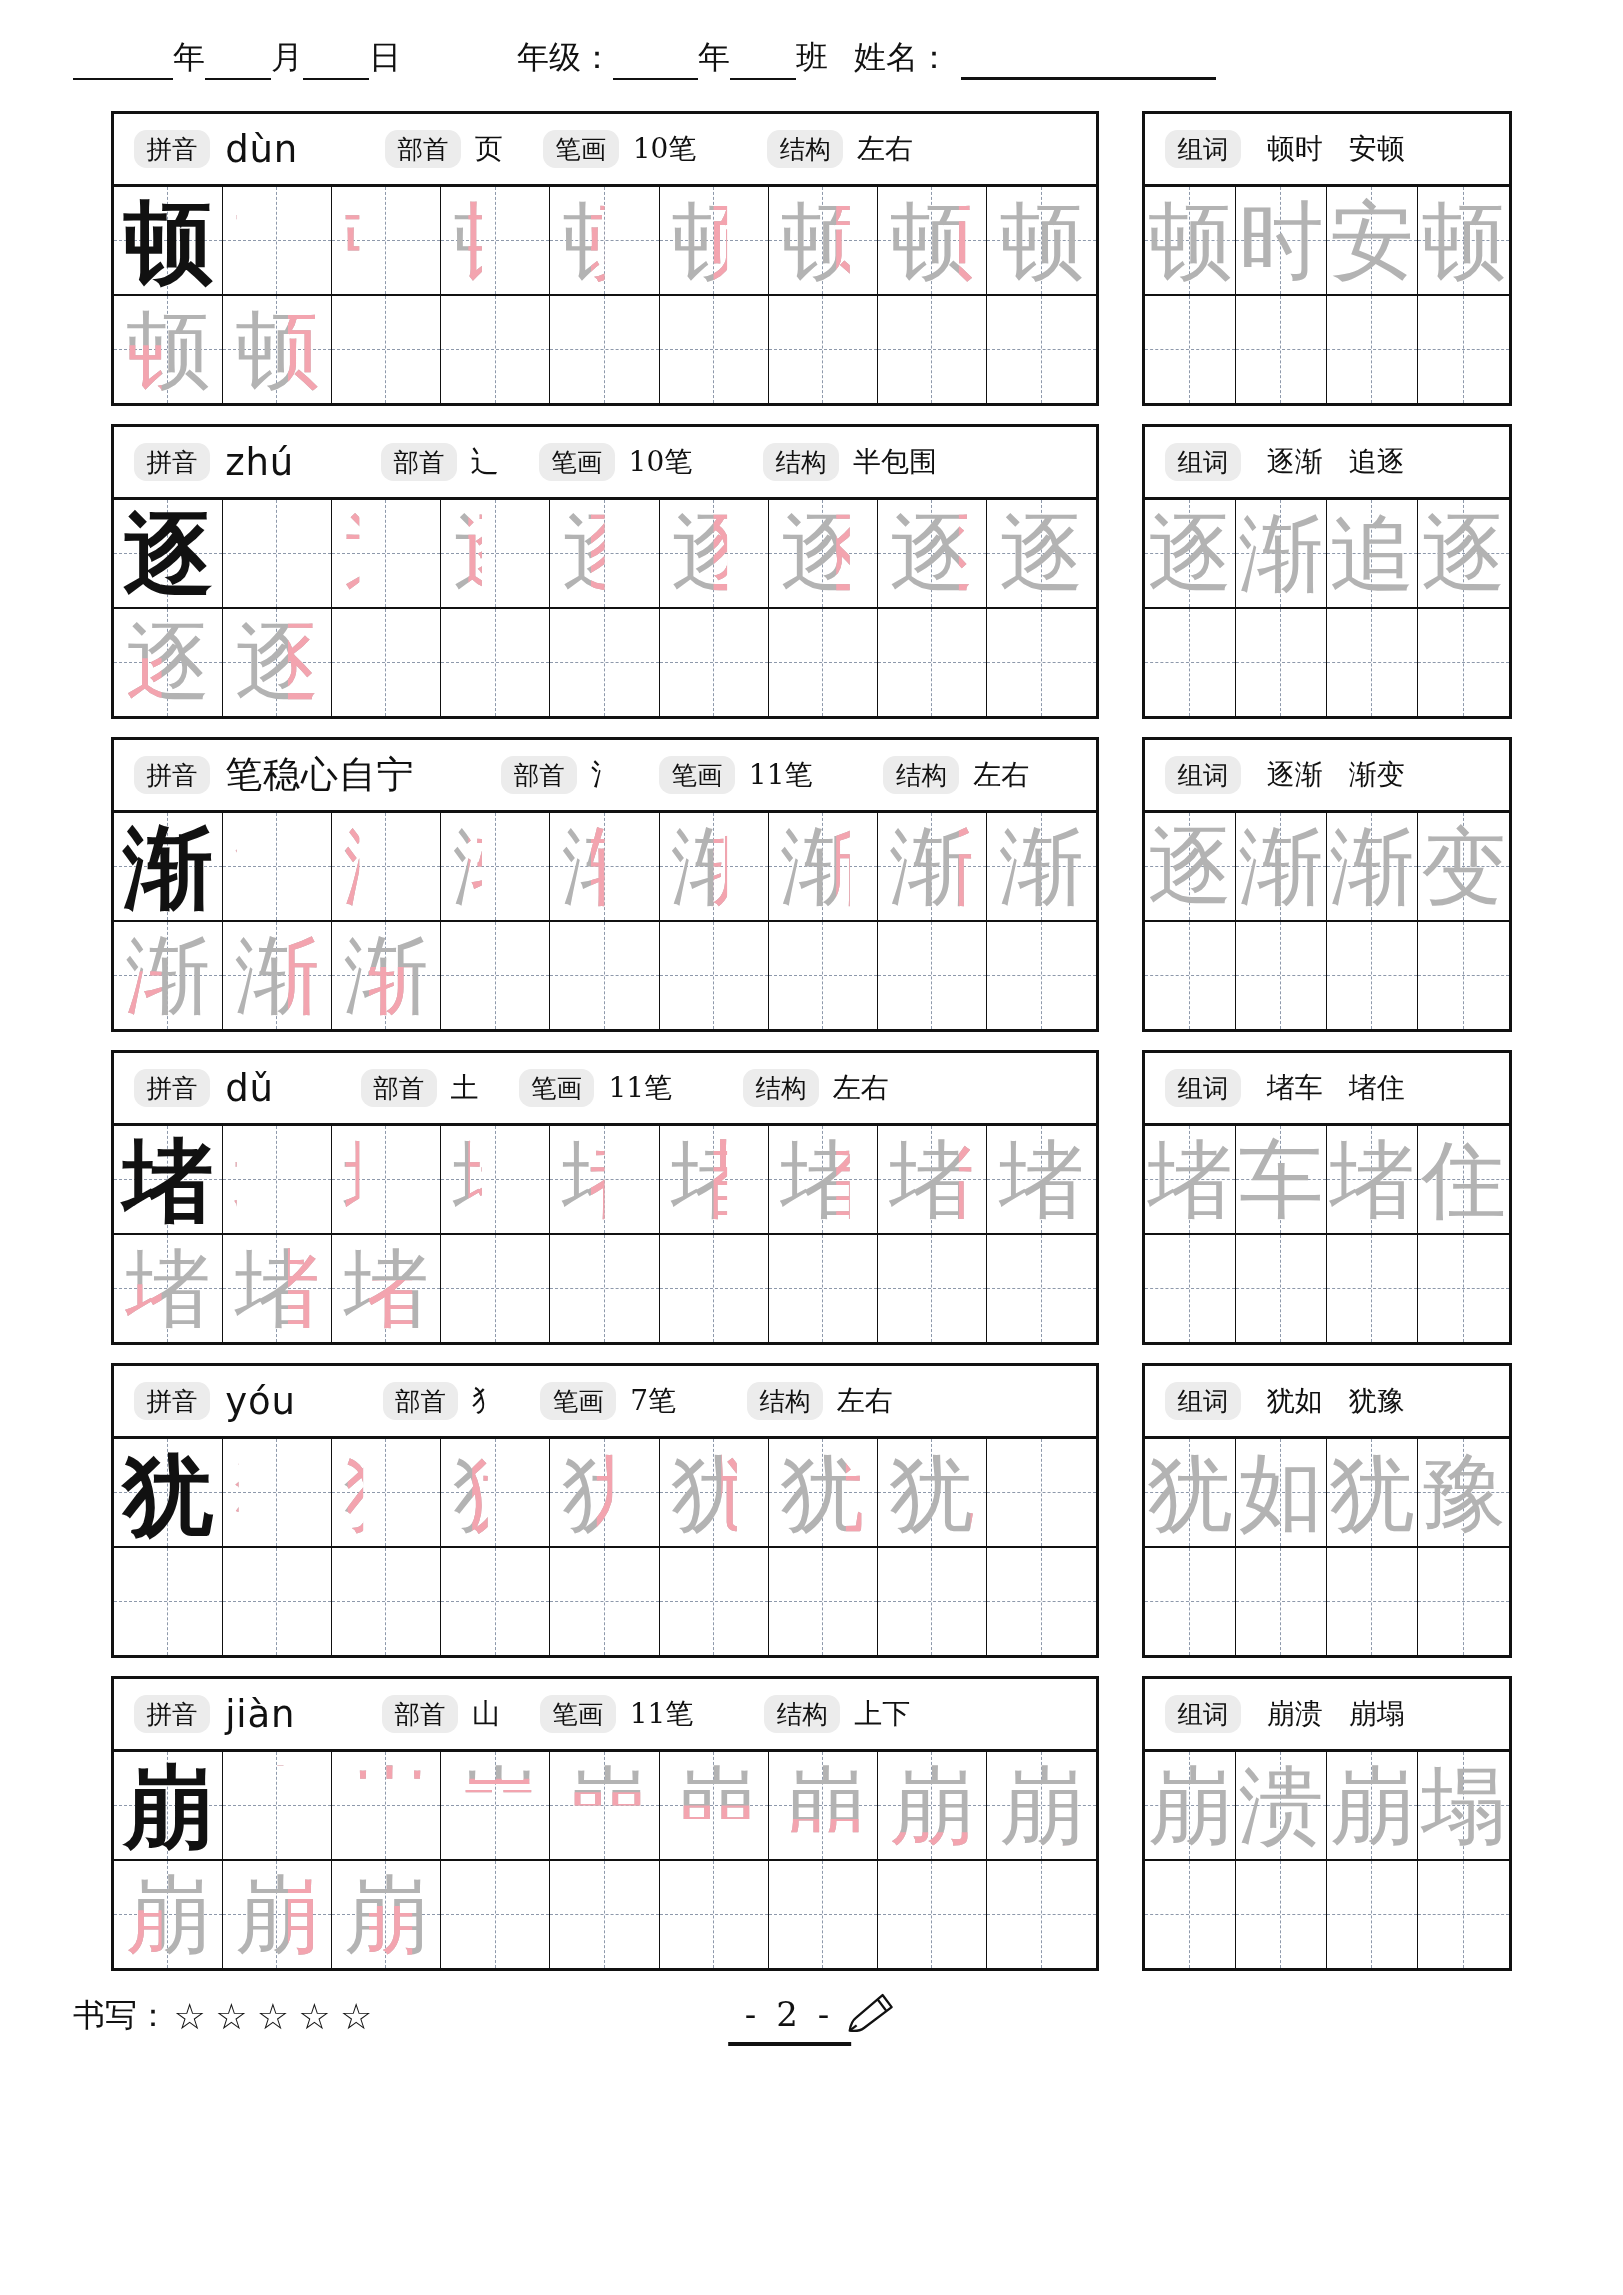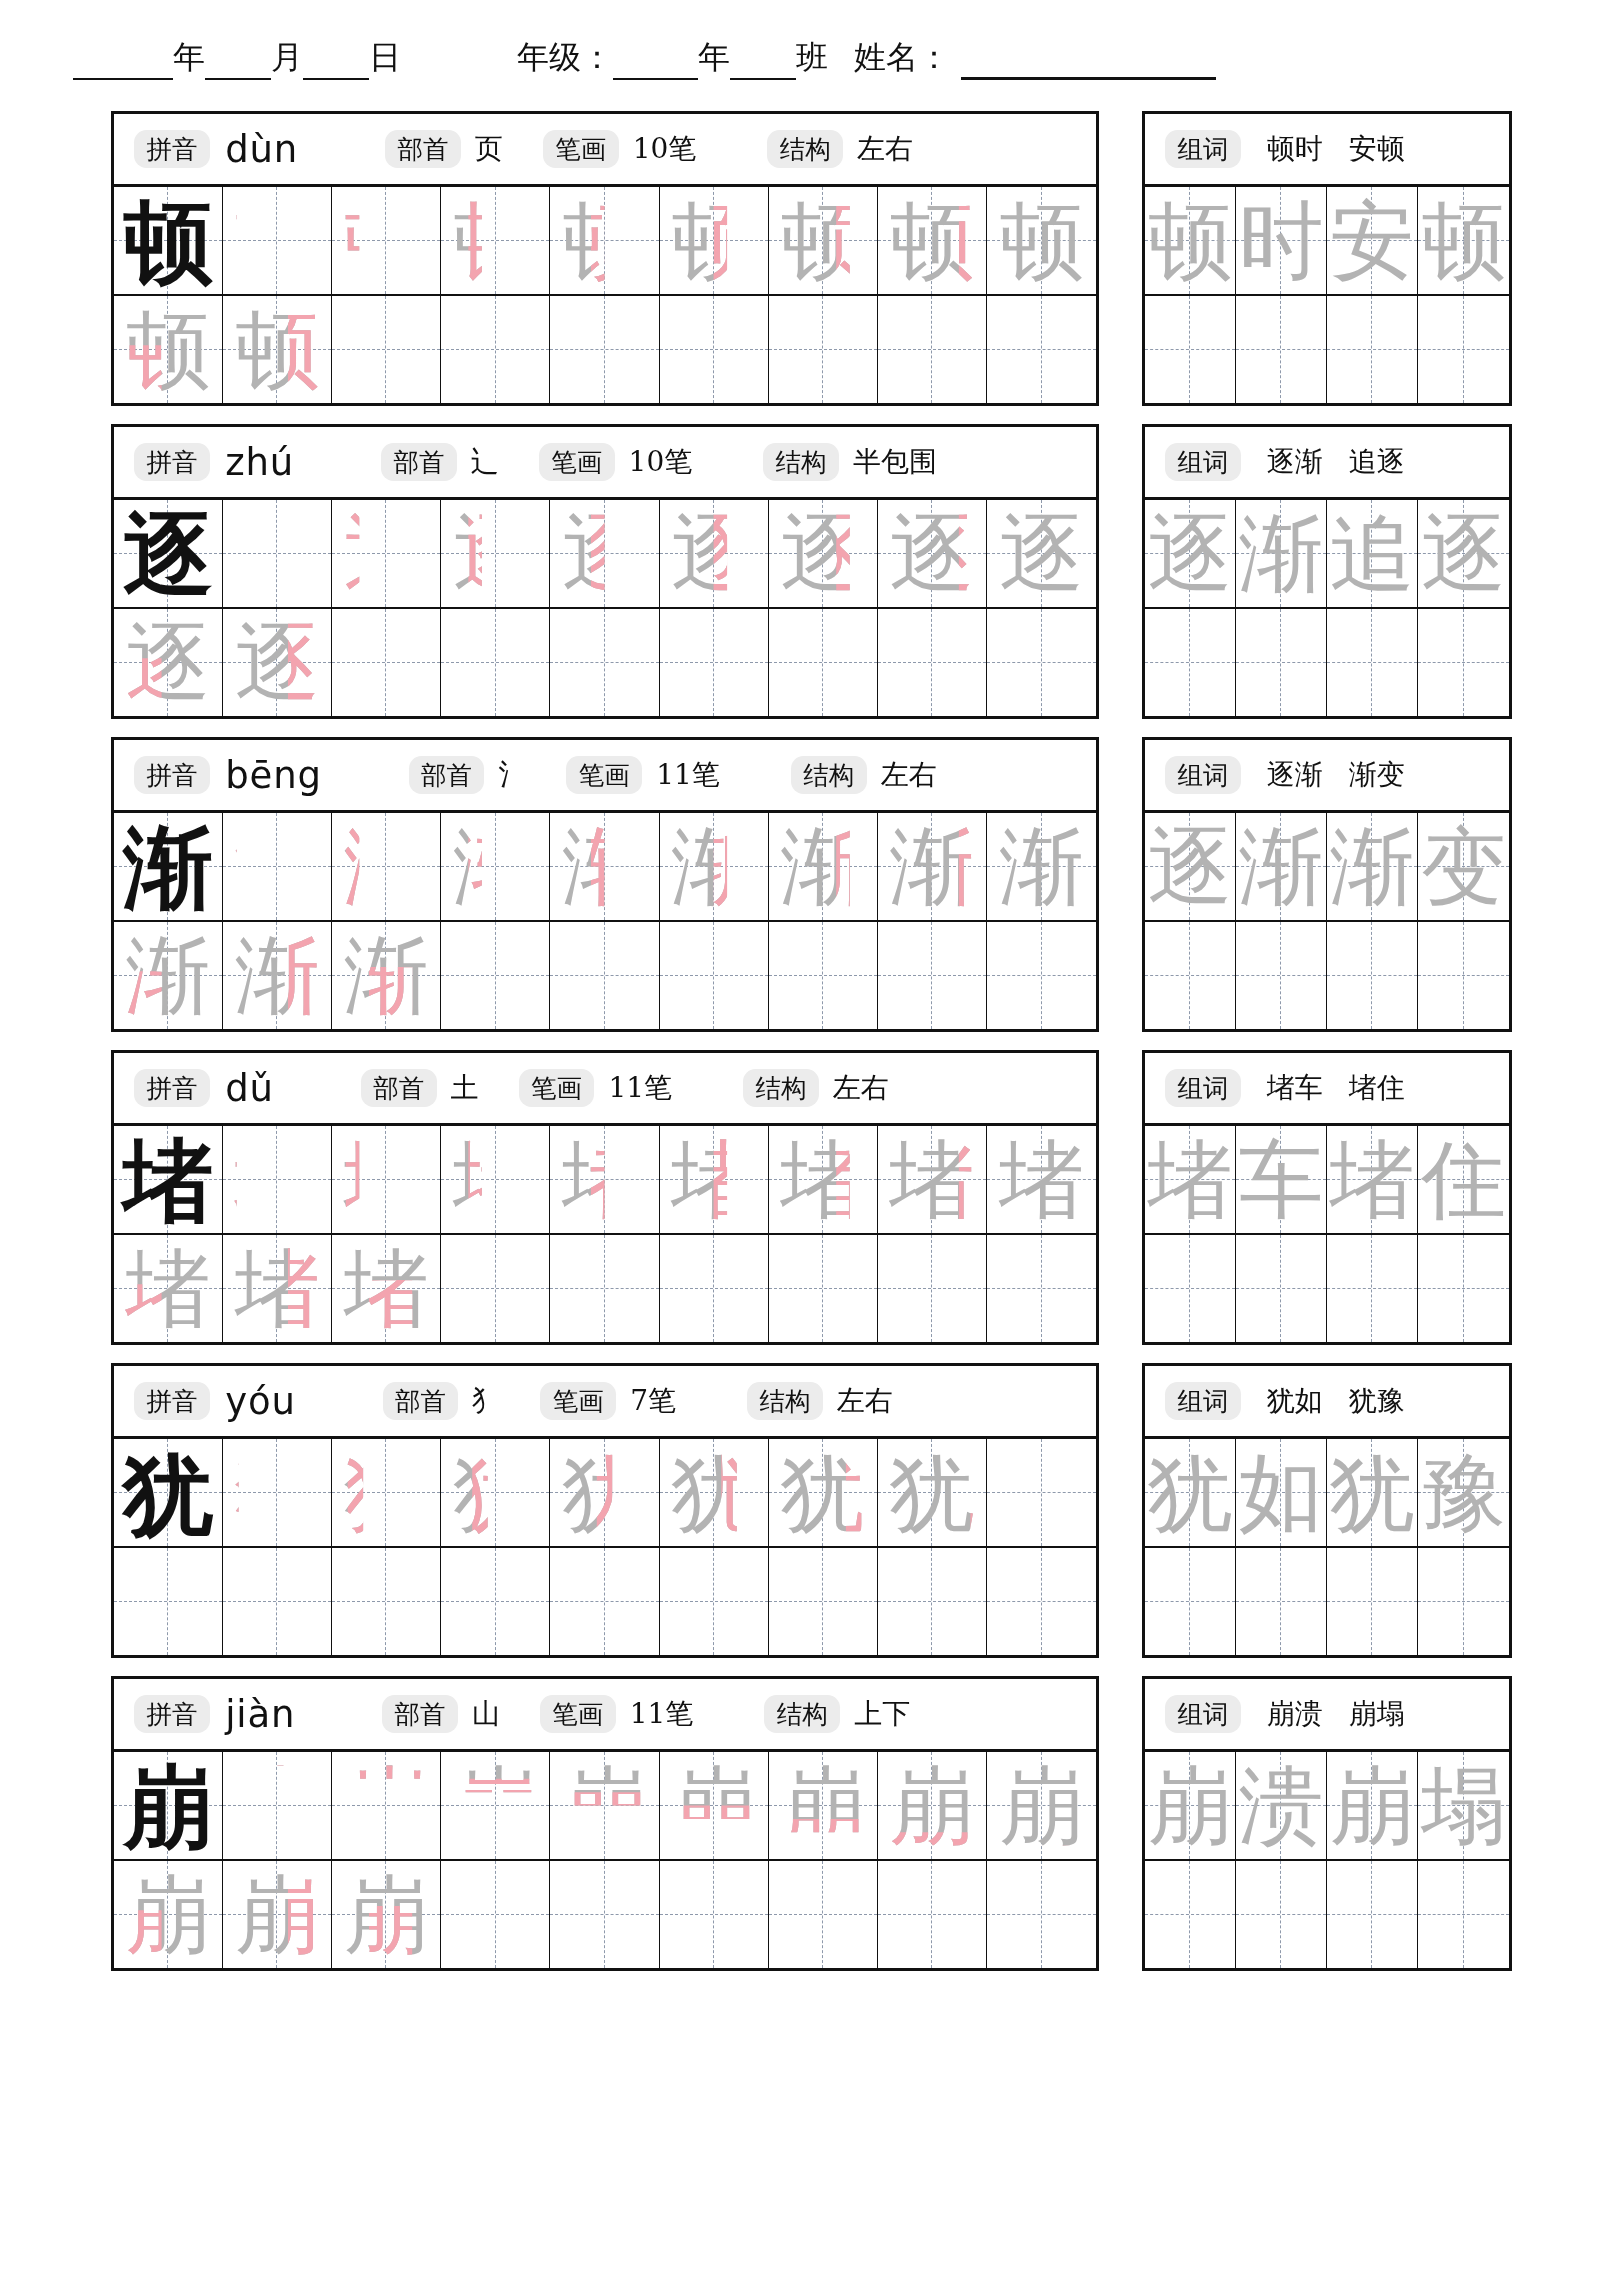--- a/index.html
+++ b/index.html
@@ -310,21 +310,21 @@
               <div class="cell"></div>
               <div class="cell"></div>
             </div>
           </div>
         </div>
       </div>
       <div class="block-row">
         <div class="panel left">
           <div class="phead">
             <span class="pill">拼音</span>
-            <span class="pinyin">bēng</span>
+            <span class="pinyin">笔稳心自宁</span>
             <span class="hgap1"></span>
             <span class="pill">部首</span>
             <span class="hval">氵</span>
             <span class="hgap2"></span>
             <span class="pill">笔画</span>
             <span class="hval">11笔</span>
             <span class="hgap3"></span>
             <span class="pill">结构</span>
             <span class="hval">左右</span>
           </div>
@@ -716,16 +716,32 @@
               <div class="cell"></div>
               <div class="cell"></div>
               <div class="cell"></div>
               <div class="cell"></div>
             </div>
           </div>
         </div>
       </div>
     </div>
 
+  <div class="footer">
+    <div class="rating">
+      <span>书写：</span>
+      <span class="stars">☆☆☆☆☆</span>
+    </div>
+    <div class="pagebox">
+      <span class="page-num">- 2 -</span>
+      <svg class="pen" viewBox="0 0 64 64">
+        <g transform="rotate(8 32 32)">
+          <path d="M44 6 L58 20 L26 52 C22 56 14 58 8 58 C8 52 10 44 14 40 Z" fill="#ffffff" stroke="#111111" stroke-width="3" stroke-linejoin="round"></path>
+          <path d="M38 12 L52 26" stroke="#111111" stroke-width="3"></path>
+          <path d="M8 58 L16 50" stroke="#111111" stroke-width="3"></path>
+        </g>
+      </svg>
+    </div>
+  </div>
 
 
 </div>
 
 
 </body></html>

